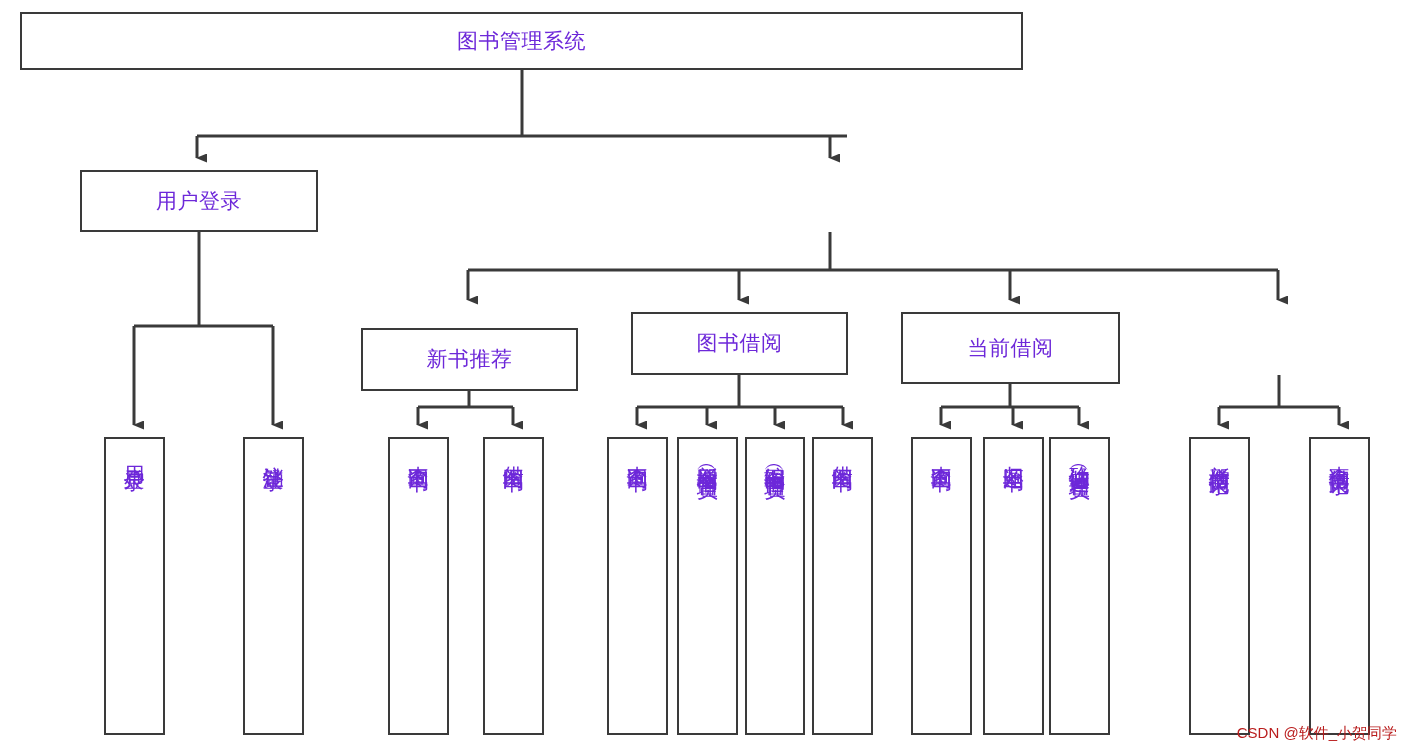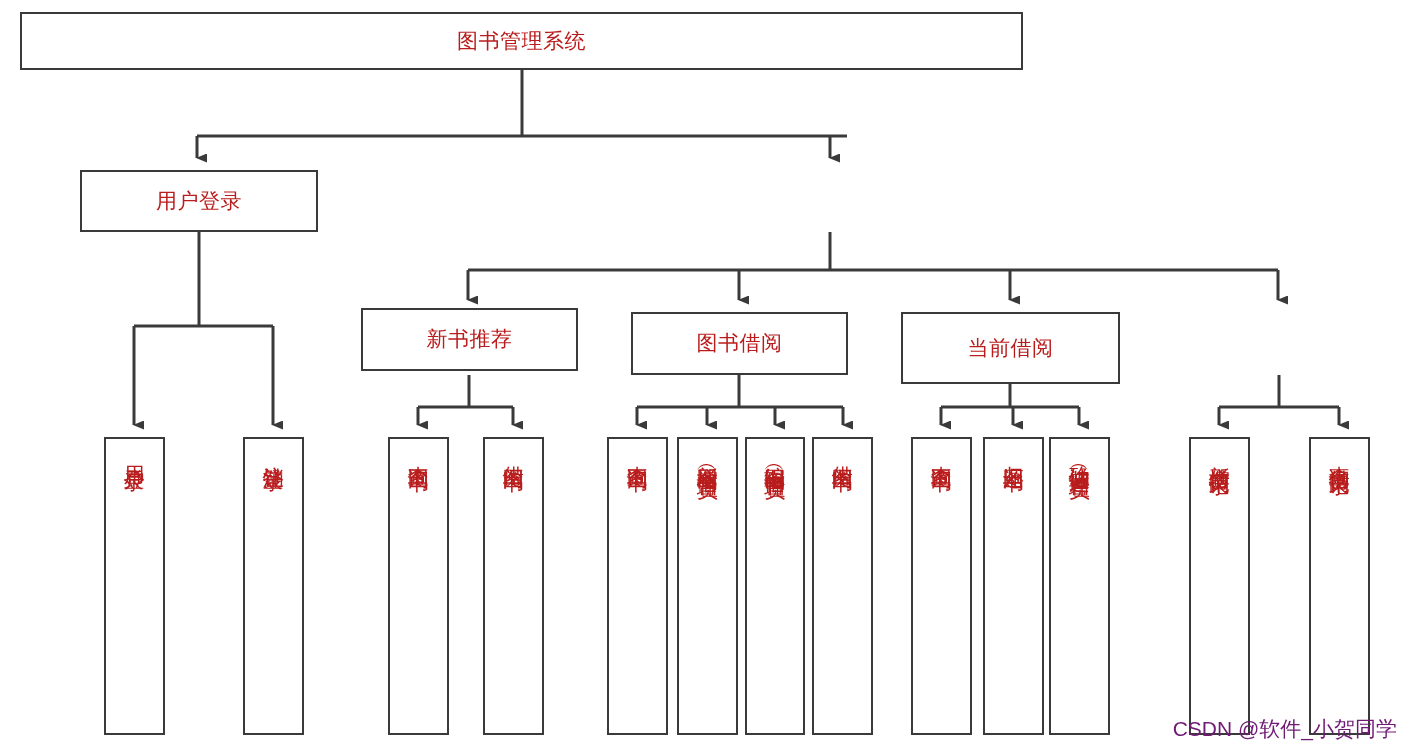--- a/index.html
+++ b/index.html
@@ -30,21 +30,21 @@
     position: absolute;
     box-sizing: border-box;
     background: #ffffff;
     border: 2px solid #3a3a3a;
     display: flex;
     align-items: center;
     justify-content: center;
     z-index: 2;
   }
   .node-label {
-    color: #b91c1c;
+    color: #6d28d9;
     font-size: 21px;
     line-height: 1.18;
     letter-spacing: 0.5px;
     white-space: nowrap;
   }
   .node.vertical {
     align-items: flex-start;
     justify-content: center;
     padding-top: 10px;
   }
@@ -53,22 +53,22 @@
     text-orientation: upright;
     font-size: 21px;
     line-height: 1.32;
     letter-spacing: 2px;
     white-space: normal;
   }
   .watermark {
     position: absolute;
     right: 8px;
     bottom: 4px;
-    color: #701a75;
-    font-size: 21px;
+    color: #b91c1c;
+    font-size: 15px;
     z-index: 3;
     white-space: nowrap;
     pointer-events: none;
   }
 </style>
 </head>
 <body>
 
 <div id="diagram-root">
 
@@ -123,21 +123,21 @@
   </svg>
 
   <div class="node" style="left: 20px; top: 12px; width: 1003px; height: 58px;">
     <span class="node-label">图书管理系统</span>
   </div>
 
   <div class="node" style="left: 80px; top: 170px; width: 238px; height: 62px;">
     <span class="node-label">用户登录</span>
   </div>
 
-  <div class="node" style="left: 361px; top: 308px; width: 217px; height: 63px;">
+  <div class="node" style="left: 361px; top: 328px; width: 217px; height: 63px;">
     <span class="node-label">新书推荐</span>
   </div>
   <div class="node" style="left: 631px; top: 312px; width: 217px; height: 63px;">
     <span class="node-label">图书借阅</span>
   </div>
   <div class="node" style="left: 901px; top: 312px; width: 219px; height: 72px;">
     <span class="node-label">当前借阅</span>
   </div>
 
   <div class="node vertical" style="left: 104px; top: 437px; width: 61px; height: 298px;">

